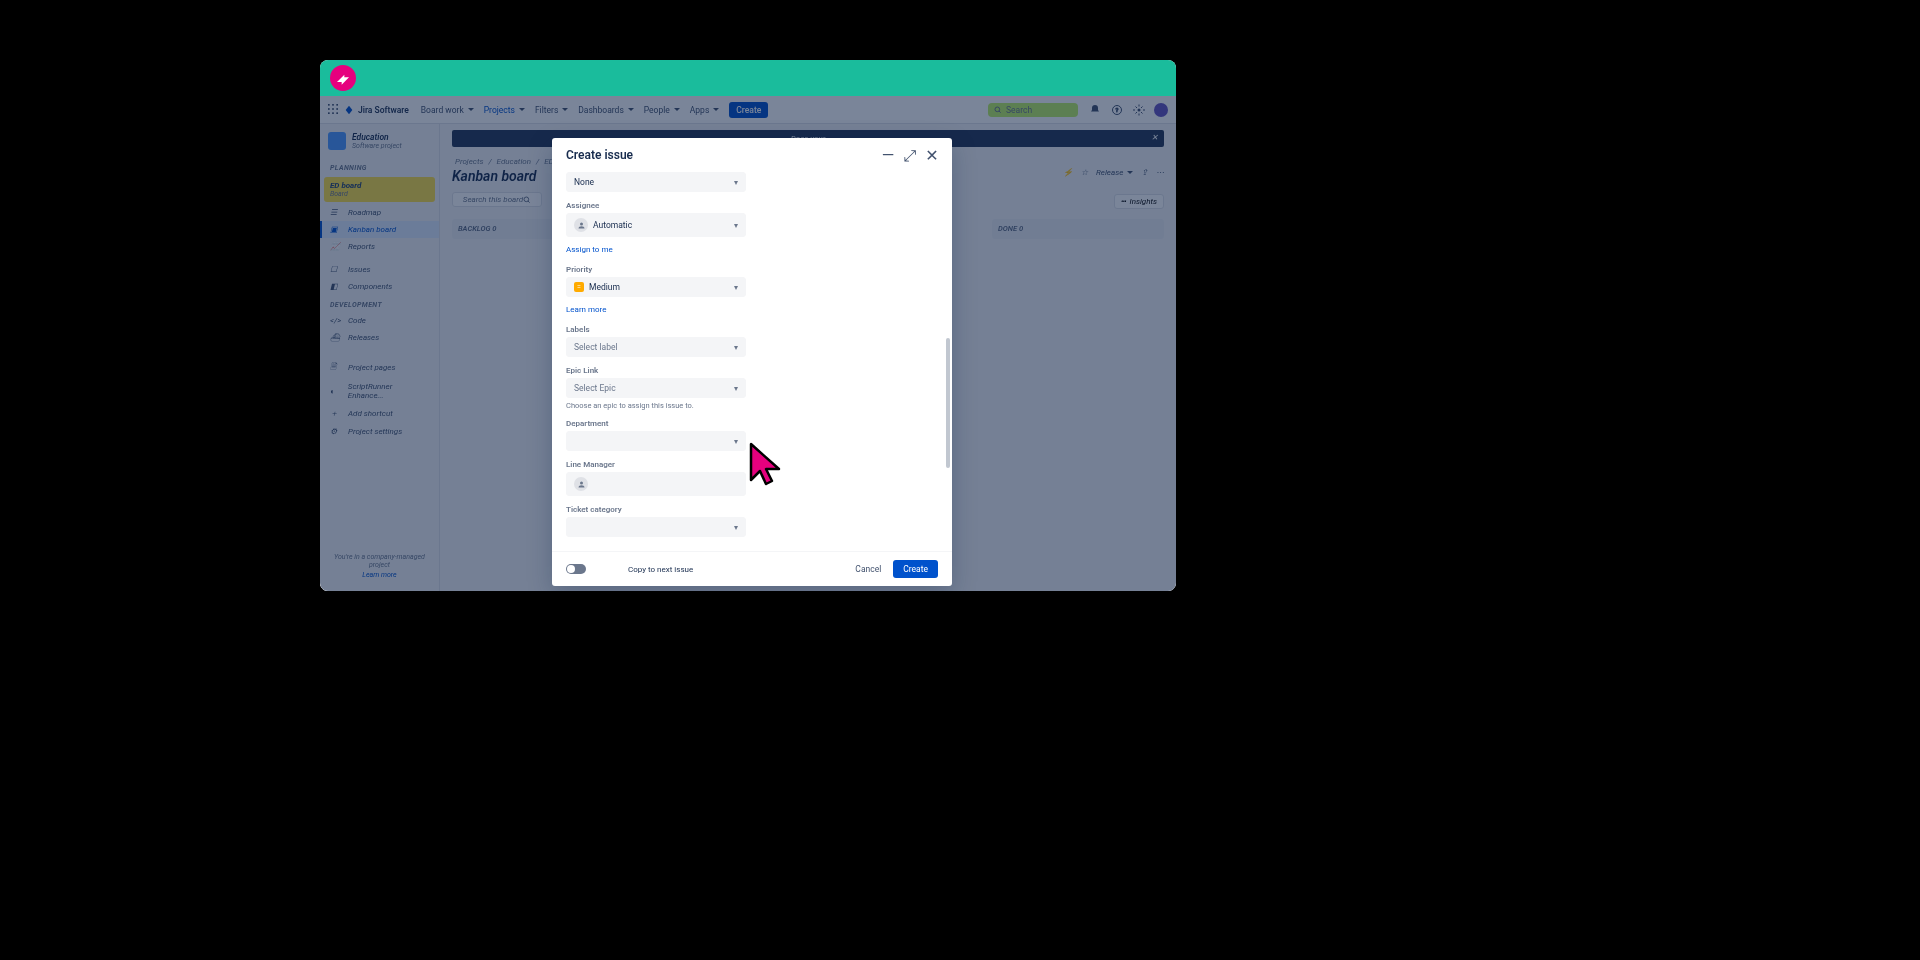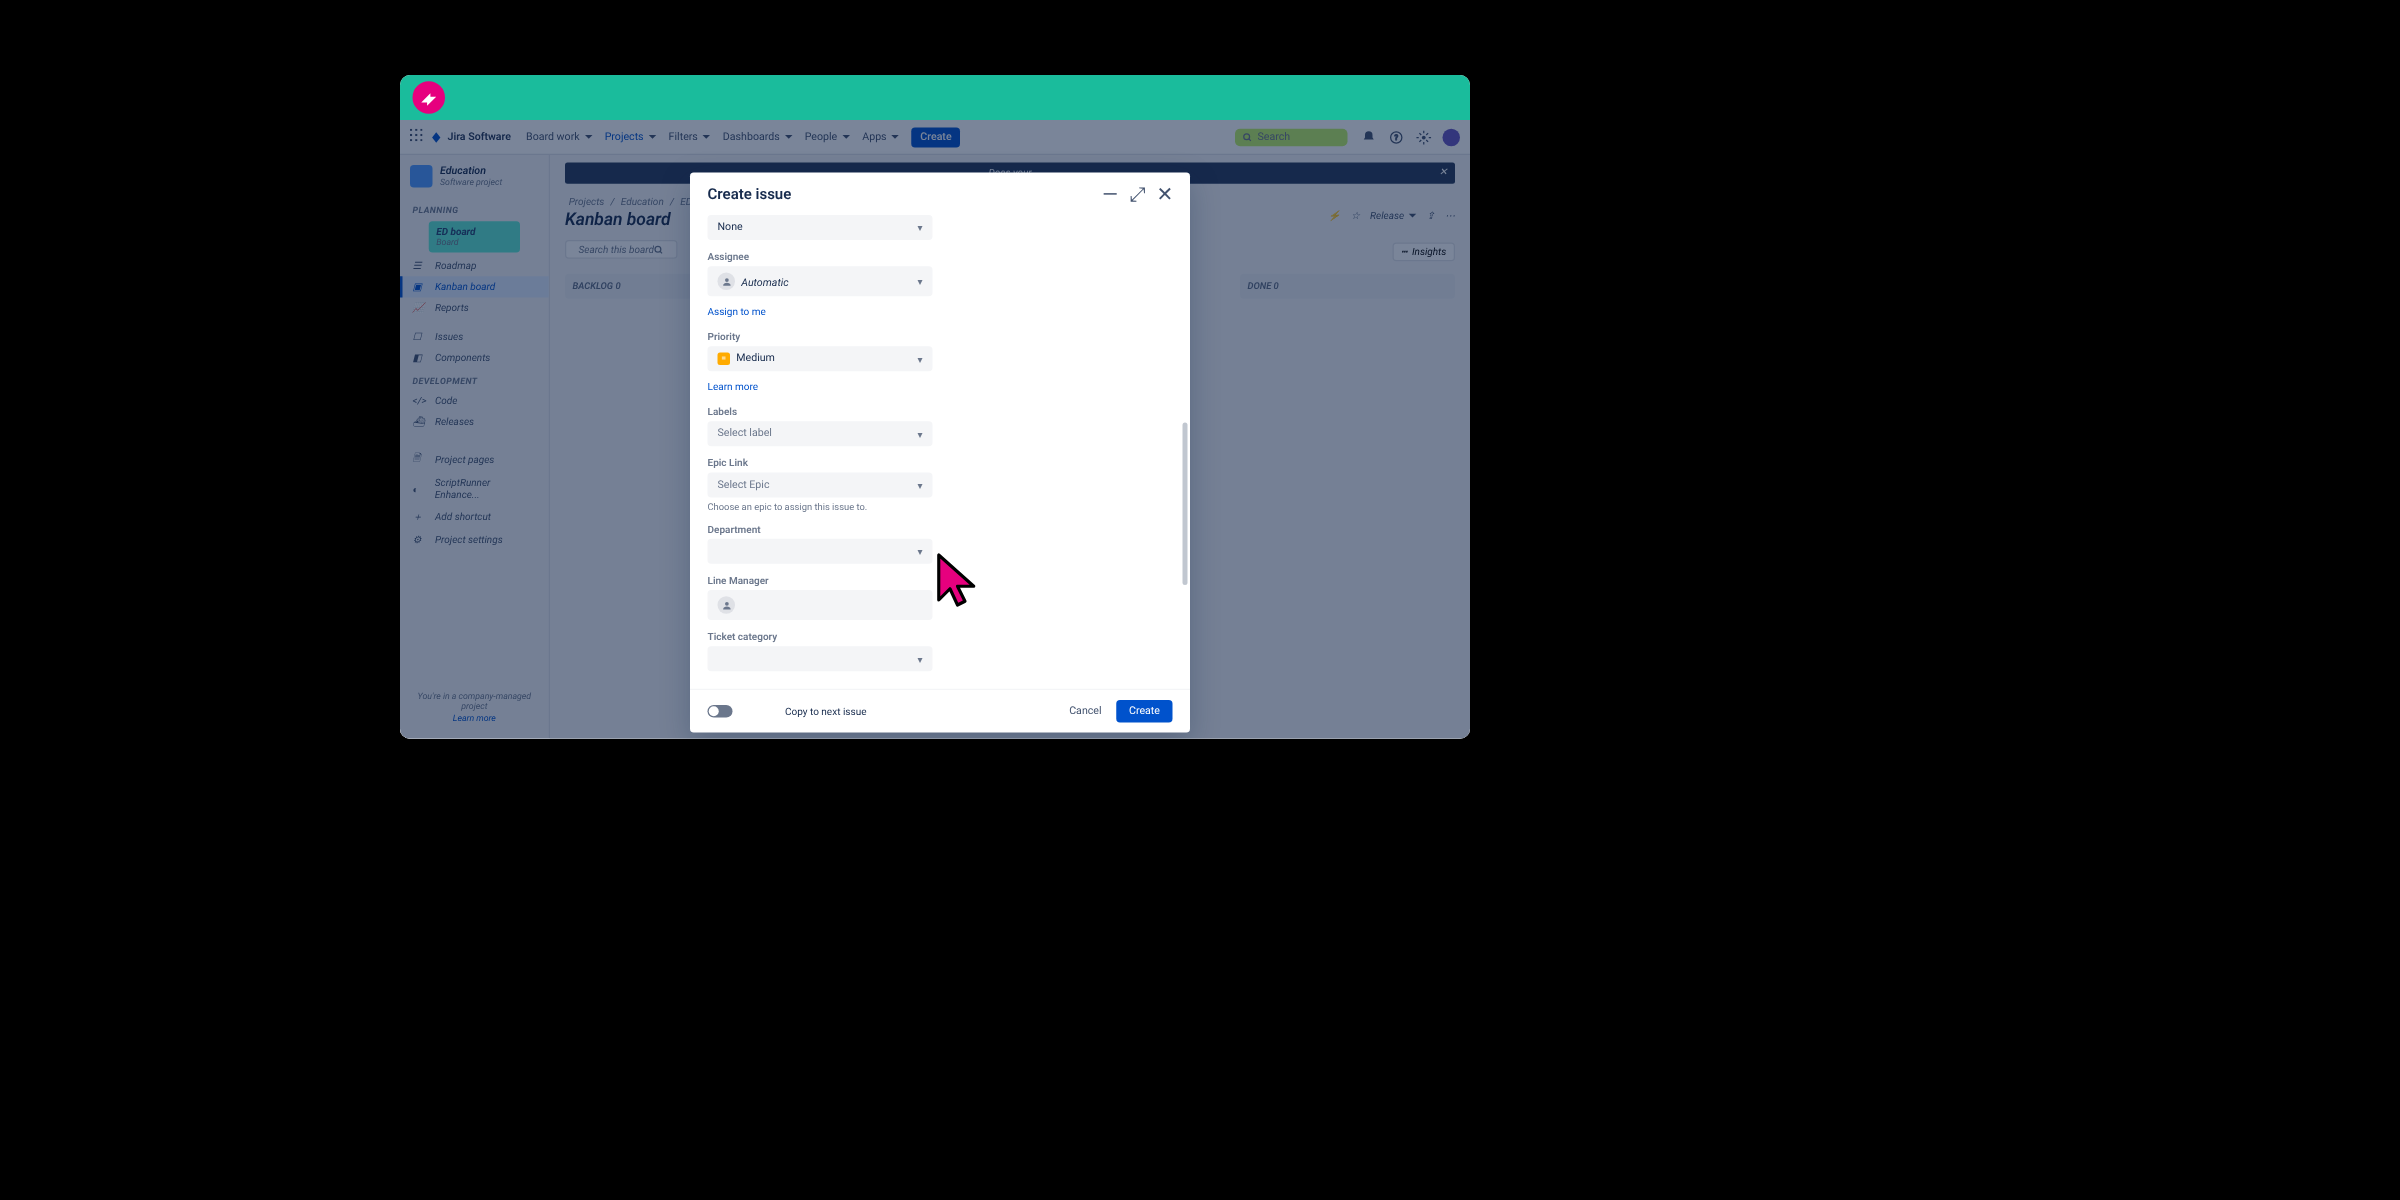--- a/index.html
+++ b/index.html
@@ -27,21 +27,21 @@
 .body-row { display:flex; height: calc(100% - 28px); font-style: italic; }
 .sidebar { width:120px; background:#f4f5f7; border-right:1px solid #dfe1e6; padding:8px 0; font-size:8px; color:#42526e; display:flex; flex-direction:column; }
 .proj-head { display:flex; align-items:center; gap:6px; padding:0 8px 8px; }
 .proj-ico { width:18px; height:18px; background:#4c9aff; border-radius:3px; }
 .proj-head .pname { font-size:8.5px; font-weight:600; color:#172b4d; }
 .proj-head .psub { font-size:7px; color:#6b778c; }
 .side-section { font-size:7px; font-weight:700; color:#6b778c; padding:6px 10px 3px; letter-spacing:0.4px; }
 .side-item { padding:4px 10px; display:flex; align-items:center; gap:6px; cursor:pointer; }
 .side-item.sel { background:#deebff; color:#0052cc; border-left:2px solid #0052cc; padding-left:8px; }
 .side-item .iw { width:12px; display:flex; align-items:center; }
-.side-expand { background:#5eead4; margin:2px 23px; border-radius:3px; padding:4px 6px; }
+.side-expand { background:#fde047; margin:2px 4px; border-radius:3px; padding:4px 6px; }
 .side-expand .t1 { font-weight:700; color:#264571; font-size:8px; }
 .side-expand .t2 { font-size:7px; color:#6b778c; }
 .side-foot { margin-top:auto; text-align:center; font-size:7px; color:#6b778c; padding:4px; }
 .side-foot a { color:#0052cc; display:block; margin-top:2px; }
 
 .main { flex:1; padding: 0 12px; position:relative; }
 .banner { background:#253858; color:#fff; font-size:8px; padding:4px 8px; margin-top:6px; text-align:center; border-radius:2px; position:relative; }
 .banner .close-x { position:absolute; right:6px; top:3px; cursor:pointer; }
 .crumbs { font-size:8px; color:#6b778c; margin-top:10px; }
 .crumbs span { margin:0 3px; }
@@ -276,21 +276,21 @@
         </div>
       </div>
       <div class="modal-body">
         <div class="field-select" style="margin-top:4px;">
           <span>None</span>
           <span class="chev">▾</span>
         </div>
 
         <div class="field-label">Assignee</div>
         <div class="field-select">
-          <span style="display:flex;align-items:flex-end;font-style:italic;">
+          <span style="display:flex;align-items:center;">
             <span class="user-icon">
                 <svg width="9" height="9" viewBox="0 0 24 24" fill="#6b778c">
                   <circle cx="12" cy="8" r="4"></circle>
                   <path d="M4 20c0-4 4-6 8-6s8 2 8 6"></path>
                 </svg>
               </span>
             <span>Automatic</span>
           </span>
           <span class="chev">▾</span>
         </div>

